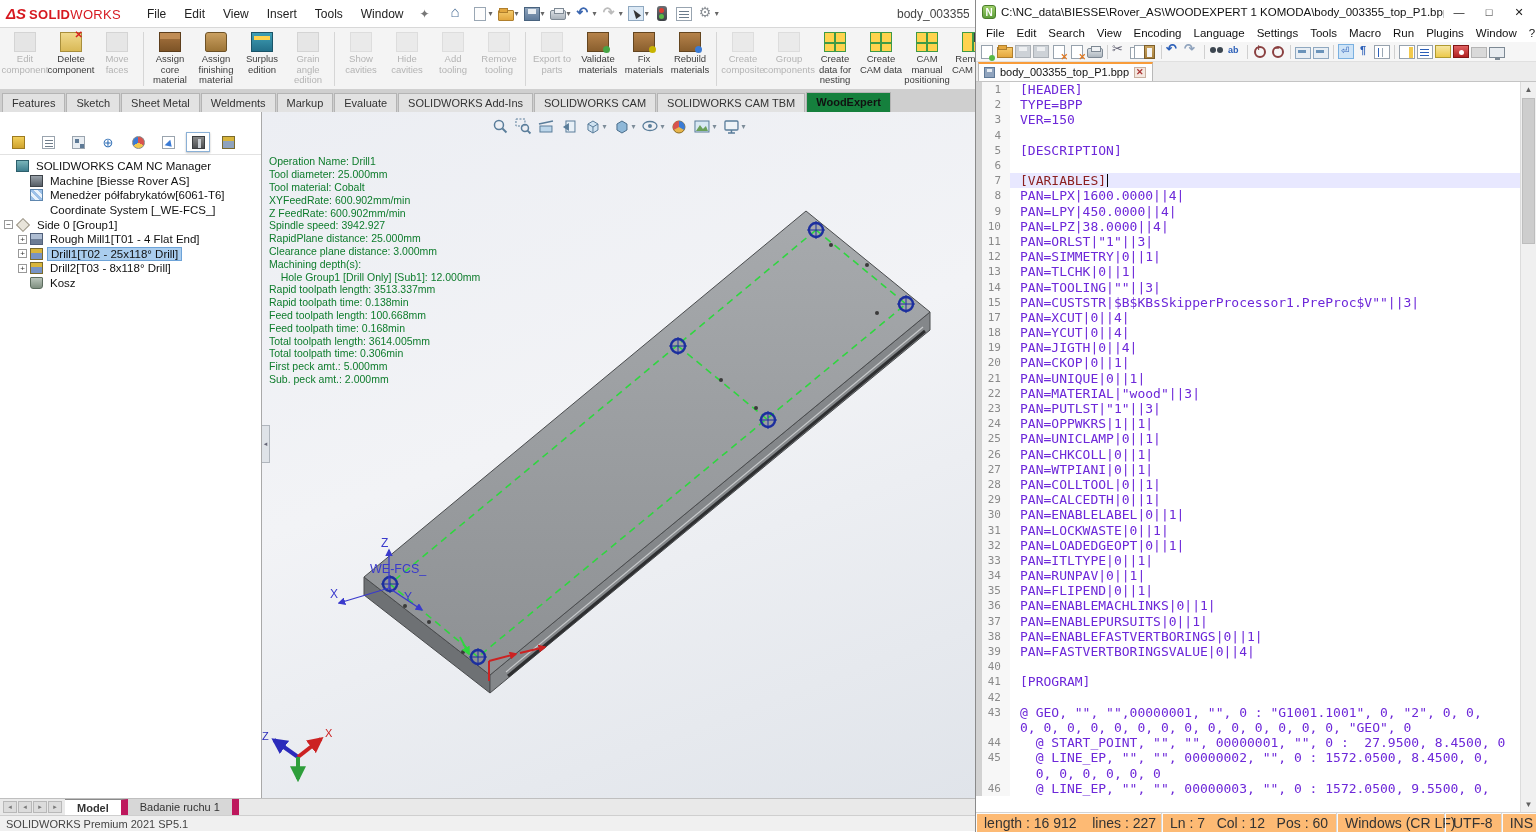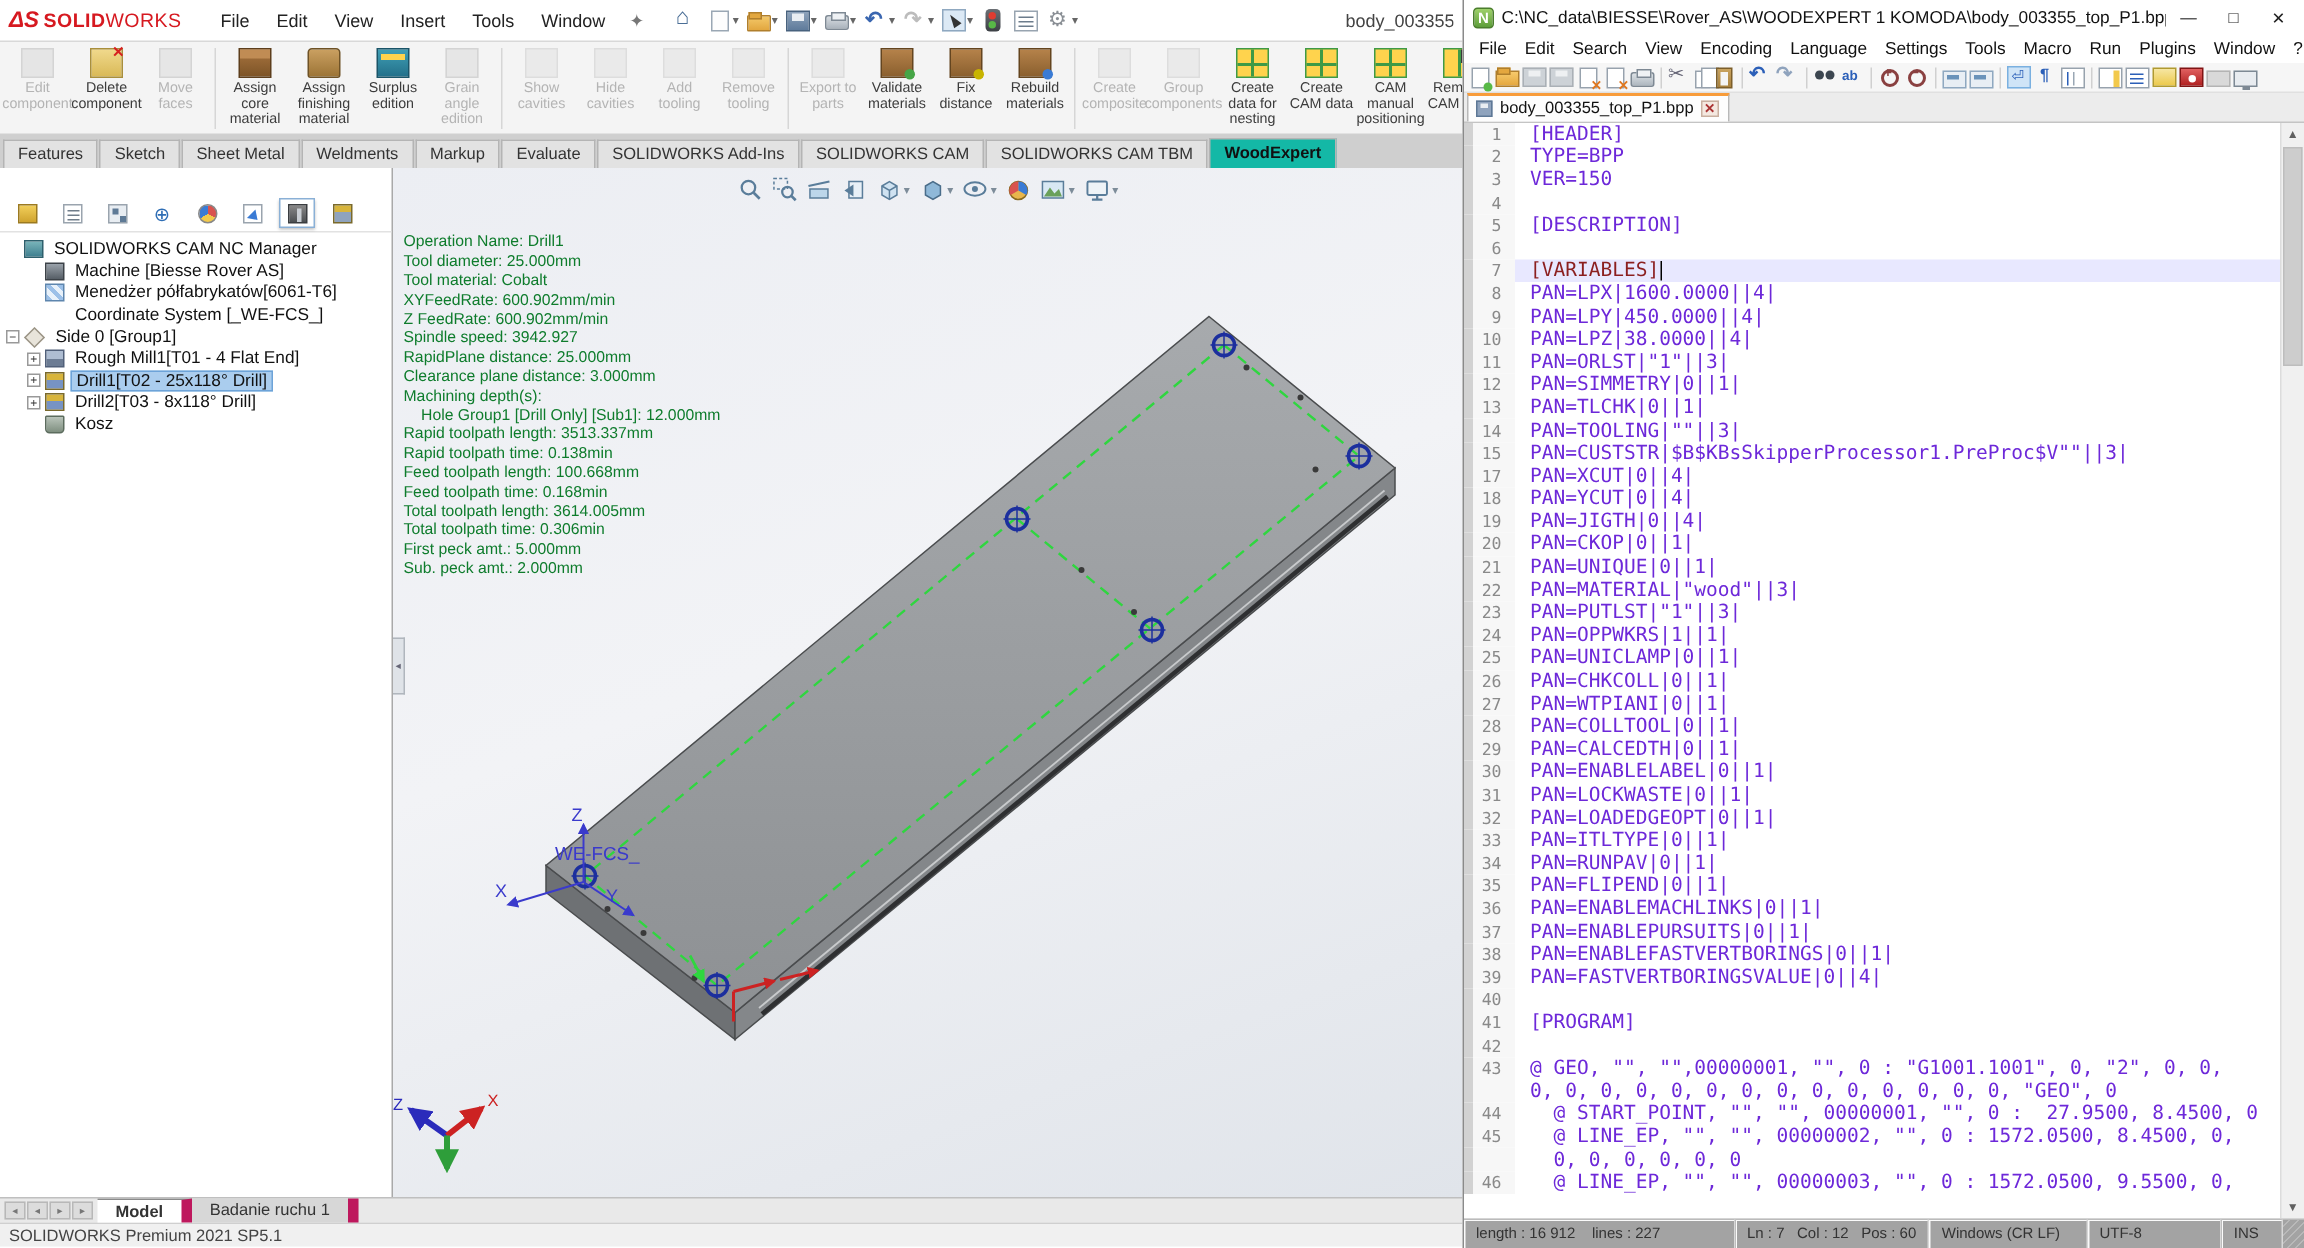--- a/index.html
+++ b/index.html
@@ -64,21 +64,21 @@
   .i-rebuild-materials::after{content:"";position:absolute;right:-2px;bottom:-2px;width:7px;height:7px;border-radius:50%;background:#3a7bd5;}
   .i-grid{background:#ffd34d;border:1px solid #3f9a46;}
   .i-grid::before{content:"";position:absolute;left:9px;top:0;bottom:0;width:2px;background:#3f9a46;}
   .i-grid::after{content:"";position:absolute;top:9px;left:0;right:0;height:2px;background:#3f9a46;}
   .i-remove-cam{background:#ffd34d;border:1px solid #3f9a46;}
   .i-remove-cam::before{content:"";position:absolute;left:9px;top:0;bottom:0;width:2px;background:#3f9a46;}
   .i-remove-cam::after{content:"";position:absolute;right:0;top:0;width:9px;height:9px;background:#3a3a3a;}
 
   .cmd-tabs{height:22px;background:#cfcfcf;display:flex;align-items:flex-end;padding-left:2px;gap:1px;}
   .ctab{font-size:11px;color:#333;background:#e2e2e2;border:1px solid #b4b4b4;border-bottom:none;padding:3px 9px 3px 9px;white-space:nowrap;}
-  .ctab.active{background:#14b8a6;font-weight:bold;color:#111;padding-bottom:4px;}
+  .ctab.active{background:#15803d;font-weight:bold;color:#111;padding-bottom:4px;}
 
   .sw-main{position:relative;height:686px;display:flex;}
   .sw-panel{width:262px;background:#fff;border-right:1px solid #a9a9a9;position:relative;padding-top:18px;}
   .ptab-row{display:flex;align-items:center;gap:6px;padding:2px 6px;border-bottom:1px solid #e2e2e2;}
   .ptab{width:24px;height:20px;display:flex;align-items:center;justify-content:center;border:1px solid transparent;}
   .ptab.selected{background:#fff;border:1px solid #8ab0d6;box-shadow:0 1px 2px rgba(0,0,0,.25);}
   .pticon{width:13px;height:13px;display:inline-block;position:relative;}
   .pi-feat{background:linear-gradient(#f2cf5a,#cfa32e);border:1px solid #9c7a20;}
   .pi-prop{background:#fff;border:1px solid #9aa4ae;}
   .pi-prop::before{content:"";position:absolute;left:2px;top:3px;width:8px;height:1px;background:#6f7d8a;box-shadow:0 3px 0 #6f7d8a,0 6px 0 #6f7d8a;}
@@ -189,21 +189,21 @@
   .ed-line .ln{width:34px;flex:0 0 auto;text-align:right;padding-right:9px;color:#8a8a8a;font-family:"DejaVu Sans Mono",monospace;font-size:11px;background:linear-gradient(90deg,#d2d2d2 0 6px,#f7f7f7 6px);height:100%;display:flex;align-items:center;justify-content:flex-end;}
   .ed-line .lt{font-family:"DejaVu Sans Mono",monospace;font-size:13px;color:#6d28d9;white-space:pre;padding-left:10px;flex:1;height:100%;display:flex;align-items:center;}
   .ed-line.cur .lt{background:#e8e8ff;color:#8b1f1f;}
   .ed-line.cur .lt::after{content:"";display:inline-block;width:1px;height:13px;background:#000;margin-left:1px;}
   .np-vscroll{width:16px;flex:0 0 auto;background:#f0f0f0;border-left:1px solid #dcdcdc;position:relative;}
   .np-vscroll .arr{position:absolute;left:0;width:100%;height:15px;color:#606060;font-size:8px;display:flex;align-items:center;justify-content:center;}
   .np-vscroll .arr.up{top:0;}
   .np-vscroll .arr.down{bottom:0;}
   .np-vscroll .thumb{position:absolute;left:1px;right:1px;top:16px;height:146px;background:#cdcdcd;border:1px solid #bdbdbd;}
 
-  .np-statusbar{height:20px;background:#a3a3a3;border-top:1px solid #d4d4d4;display:flex;align-items:stretch;font-size:10px;color:#333;}
+  .np-statusbar{height:20px;background:#fdba74;border-top:1px solid #d4d4d4;display:flex;align-items:stretch;font-size:14px;color:#333;}
   .np-statusbar .sec{display:flex;align-items:center;padding:0 8px;border-right:1px solid #d8d8d8;box-shadow:inset 1px 1px 0 #fbfbfb;white-space:pre;}
   .np-statusbar .sec.grow{flex:1;}
   .np-grip{width:14px;background:repeating-linear-gradient(135deg,transparent 0 3px,#b9b9b9 3px 4px);}
 </style>
 </head>
 <body>
 
 <div class="win" id="sw">
 
   <div class="sw-titlebar">
@@ -324,21 +324,21 @@
       <div class="rb disabled">
         <span class="ric i-ghost"></span>
         <span class="rlabel">Export to parts</span>
       </div>
       <div class="rb">
         <span class="ric i-validate-materials"></span>
         <span class="rlabel">Validate materials</span>
       </div>
       <div class="rb">
         <span class="ric i-fix-materials"></span>
-        <span class="rlabel">Fix distance</span>
+        <span class="rlabel">Fix materials</span>
       </div>
       <div class="rb">
         <span class="ric i-rebuild-materials"></span>
         <span class="rlabel">Rebuild materials</span>
       </div>
       <span class="rsep"></span>
       <div class="rb disabled">
         <span class="ric i-ghost"></span>
         <span class="rlabel">Create composite</span>
       </div>

